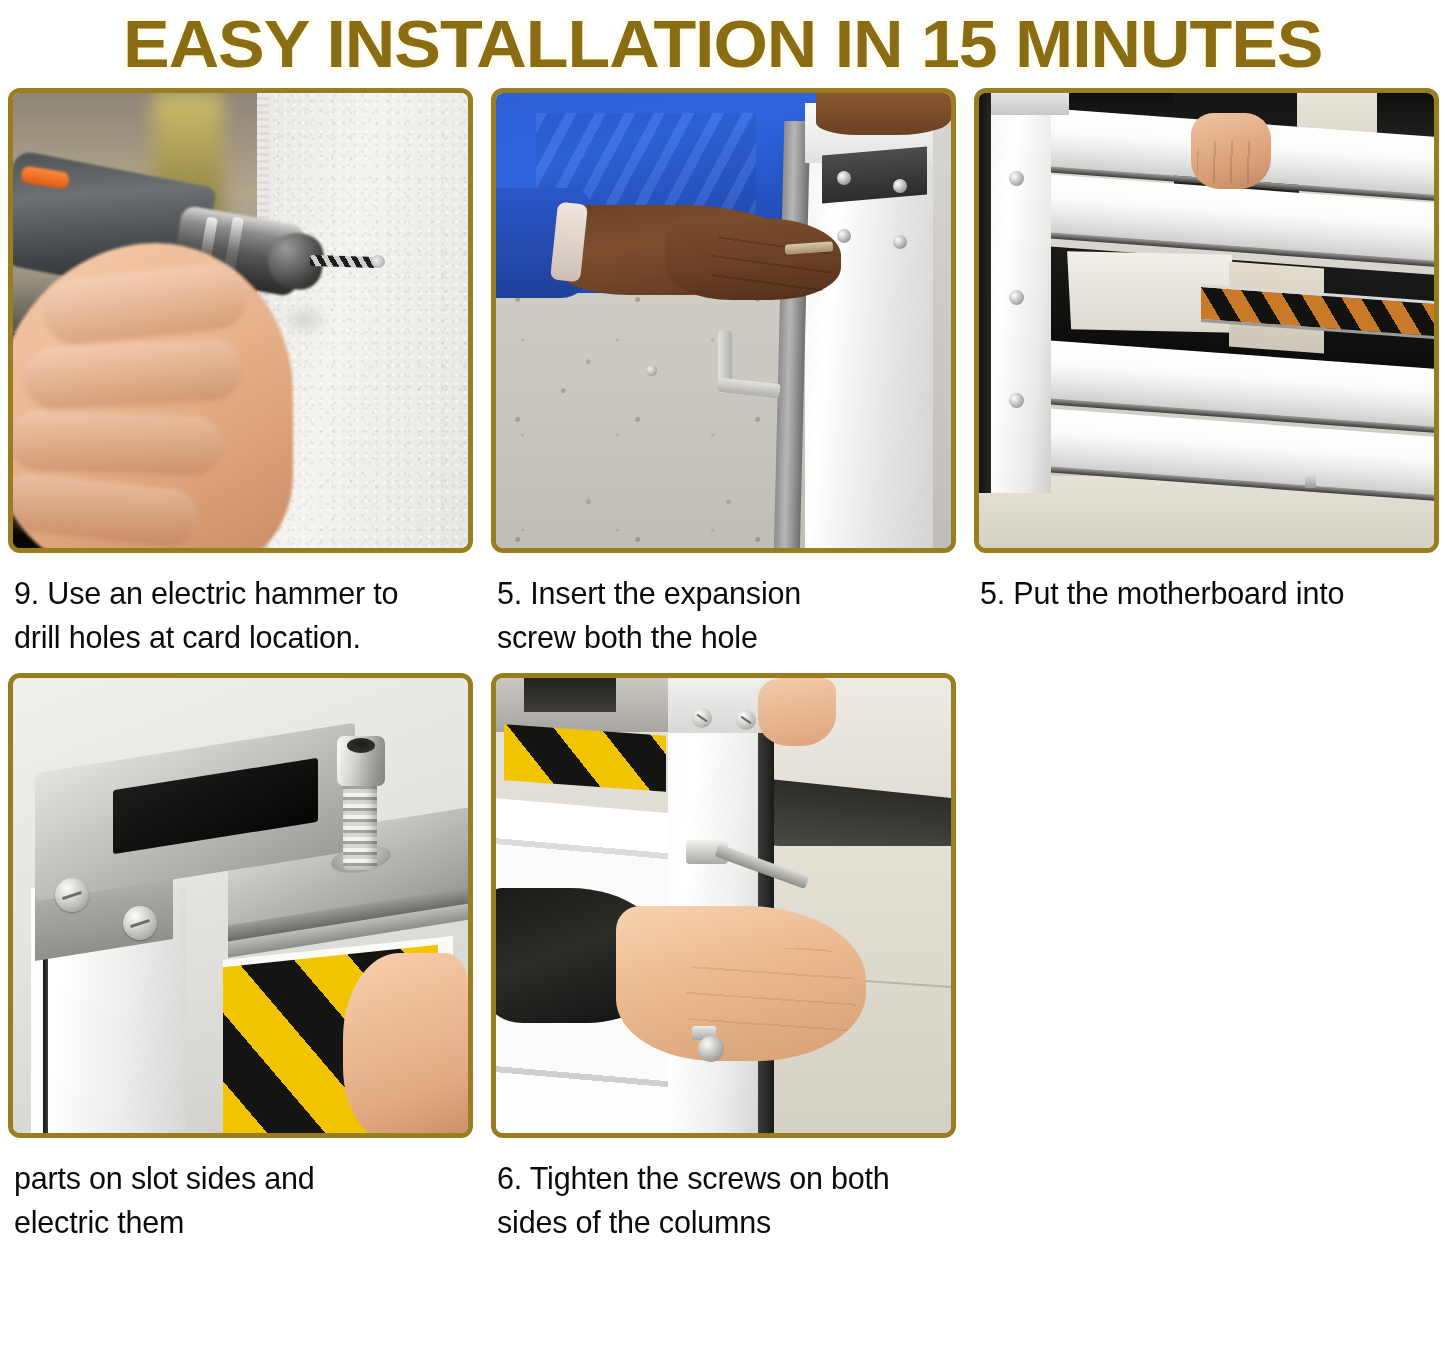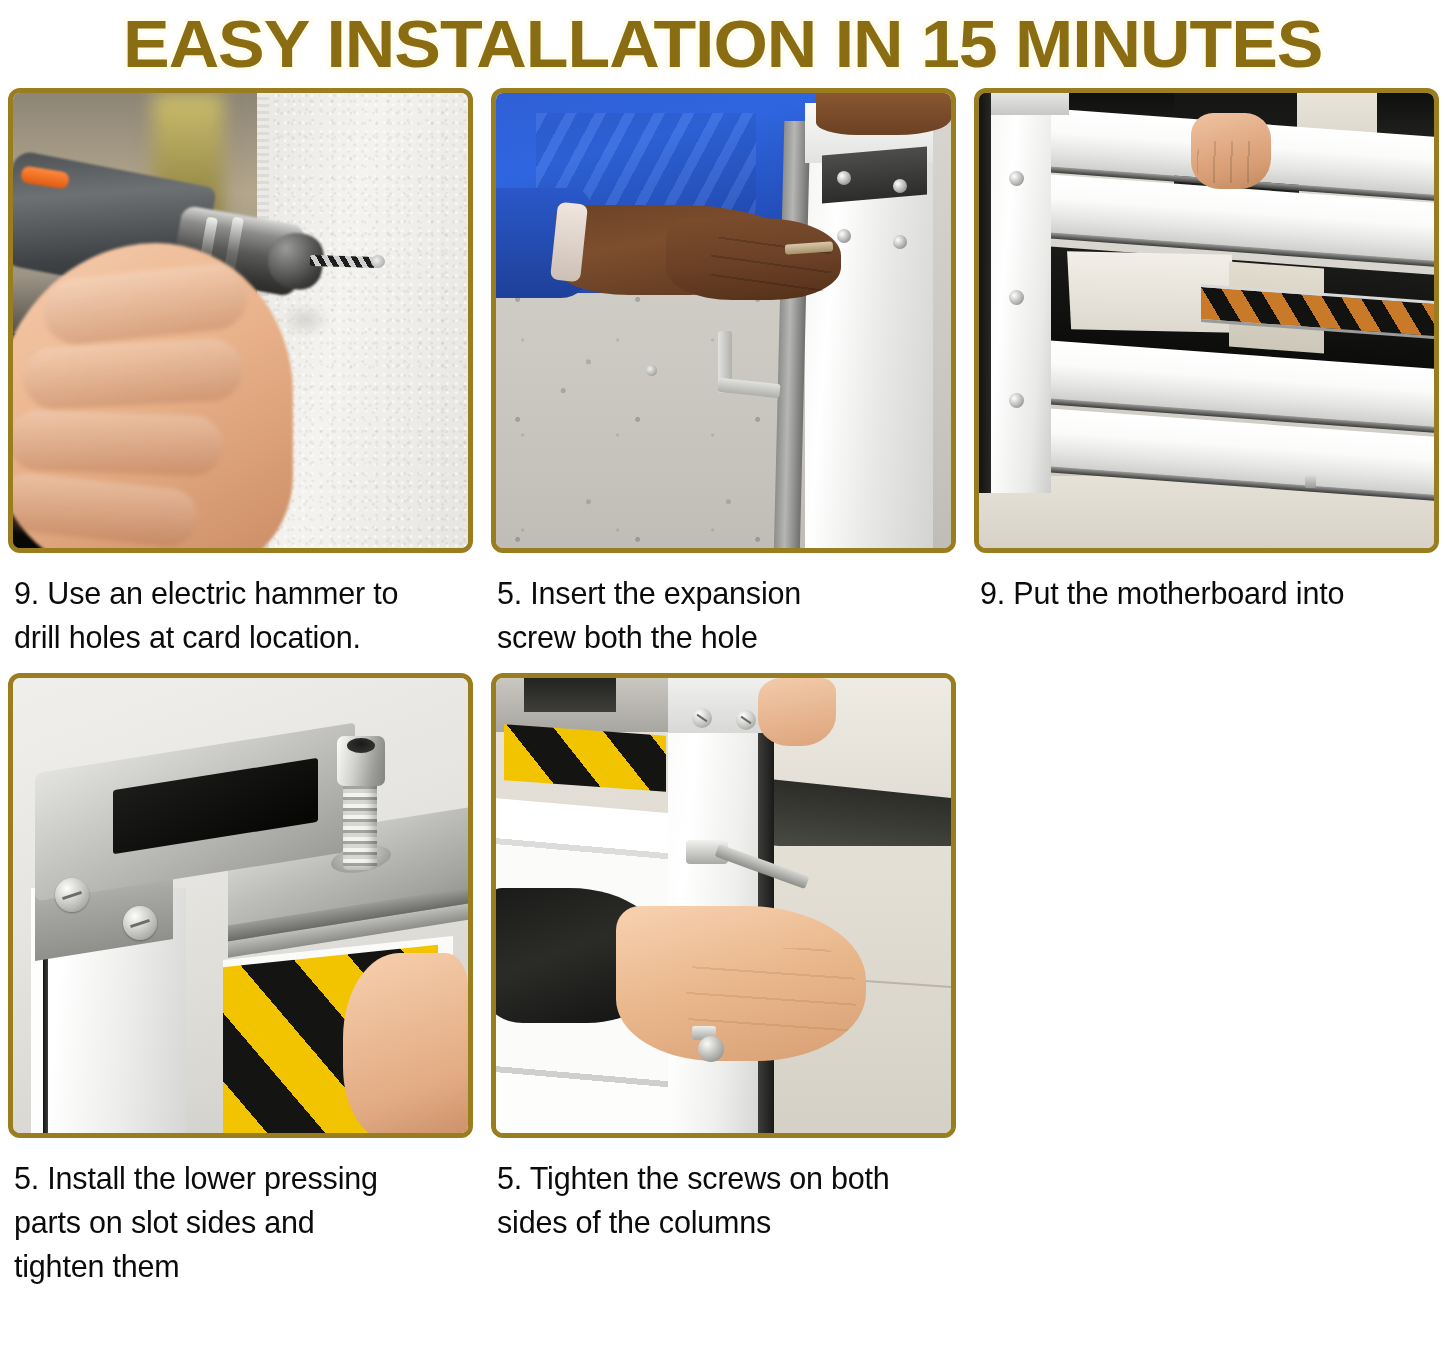--- a/index.html
+++ b/index.html
@@ -744,21 +744,21 @@
         <div class="p4-col"></div>
         <div class="p4-coltop"></div>
         <div class="p4-cs1"></div>
         <div class="p4-cs2"></div>
         <div class="p4-cs3"></div>
         <div class="p4-hand4"></div>
         <div class="p4-floor-screw"></div>
       </div>
     </div>
     <div class="caption">
-      <span class="ln">9. Put the motherboard into</span>
+      <span class="ln">5. Put the motherboard into</span>
     </div>
   </div>
 
   <div class="cell">
     <div class="photo-frame">
       <div class="photo">
         <div class="p5-bg"></div>
         <div class="p5-stripe-white"></div>
         <div class="p5-hazard"></div>
         <div class="p5-thumb"></div>
@@ -772,23 +772,22 @@
         <div class="p5-slot"></div>
         <div class="p5-bolt-washer"></div>
         <div class="p5-bolt-shaft"></div>
         <div class="p5-bolt-head"></div>
         <div class="p5-bolt-hole"></div>
         <div class="p5-sc1"></div>
         <div class="p5-sc2"></div>
       </div>
     </div>
     <div class="caption">
-      <span class="ln">5. Install the lower pressing</span>
       <span class="ln">parts on slot sides and</span>
-      <span class="ln">tighten them</span>
+      <span class="ln">electric them</span>
     </div>
   </div>
 
   <div class="cell">
     <div class="photo-frame">
       <div class="photo">
         <div class="p6-bg"></div>
         <div class="p6-wall"></div>
         <div class="p6-baseboard"></div>
         <div class="p6-floor"></div>
@@ -805,18 +804,18 @@
         <div class="p6-sleeve"></div>
         <div class="p6-hand6"></div>
         <div class="p6-screwhead"></div>
         <div class="p6-wrench"></div>
         <div class="p6-lowscrew2"></div>
         <div class="p6-lowscrew"></div>
         <div class="p6-tophand"></div>
       </div>
     </div>
     <div class="caption">
-      <span class="ln">5. Tighten the screws on both</span>
+      <span class="ln">6. Tighten the screws on both</span>
       <span class="ln">sides of the columns</span>
     </div>
   </div>
 
 </div>
 
 </body></html>

